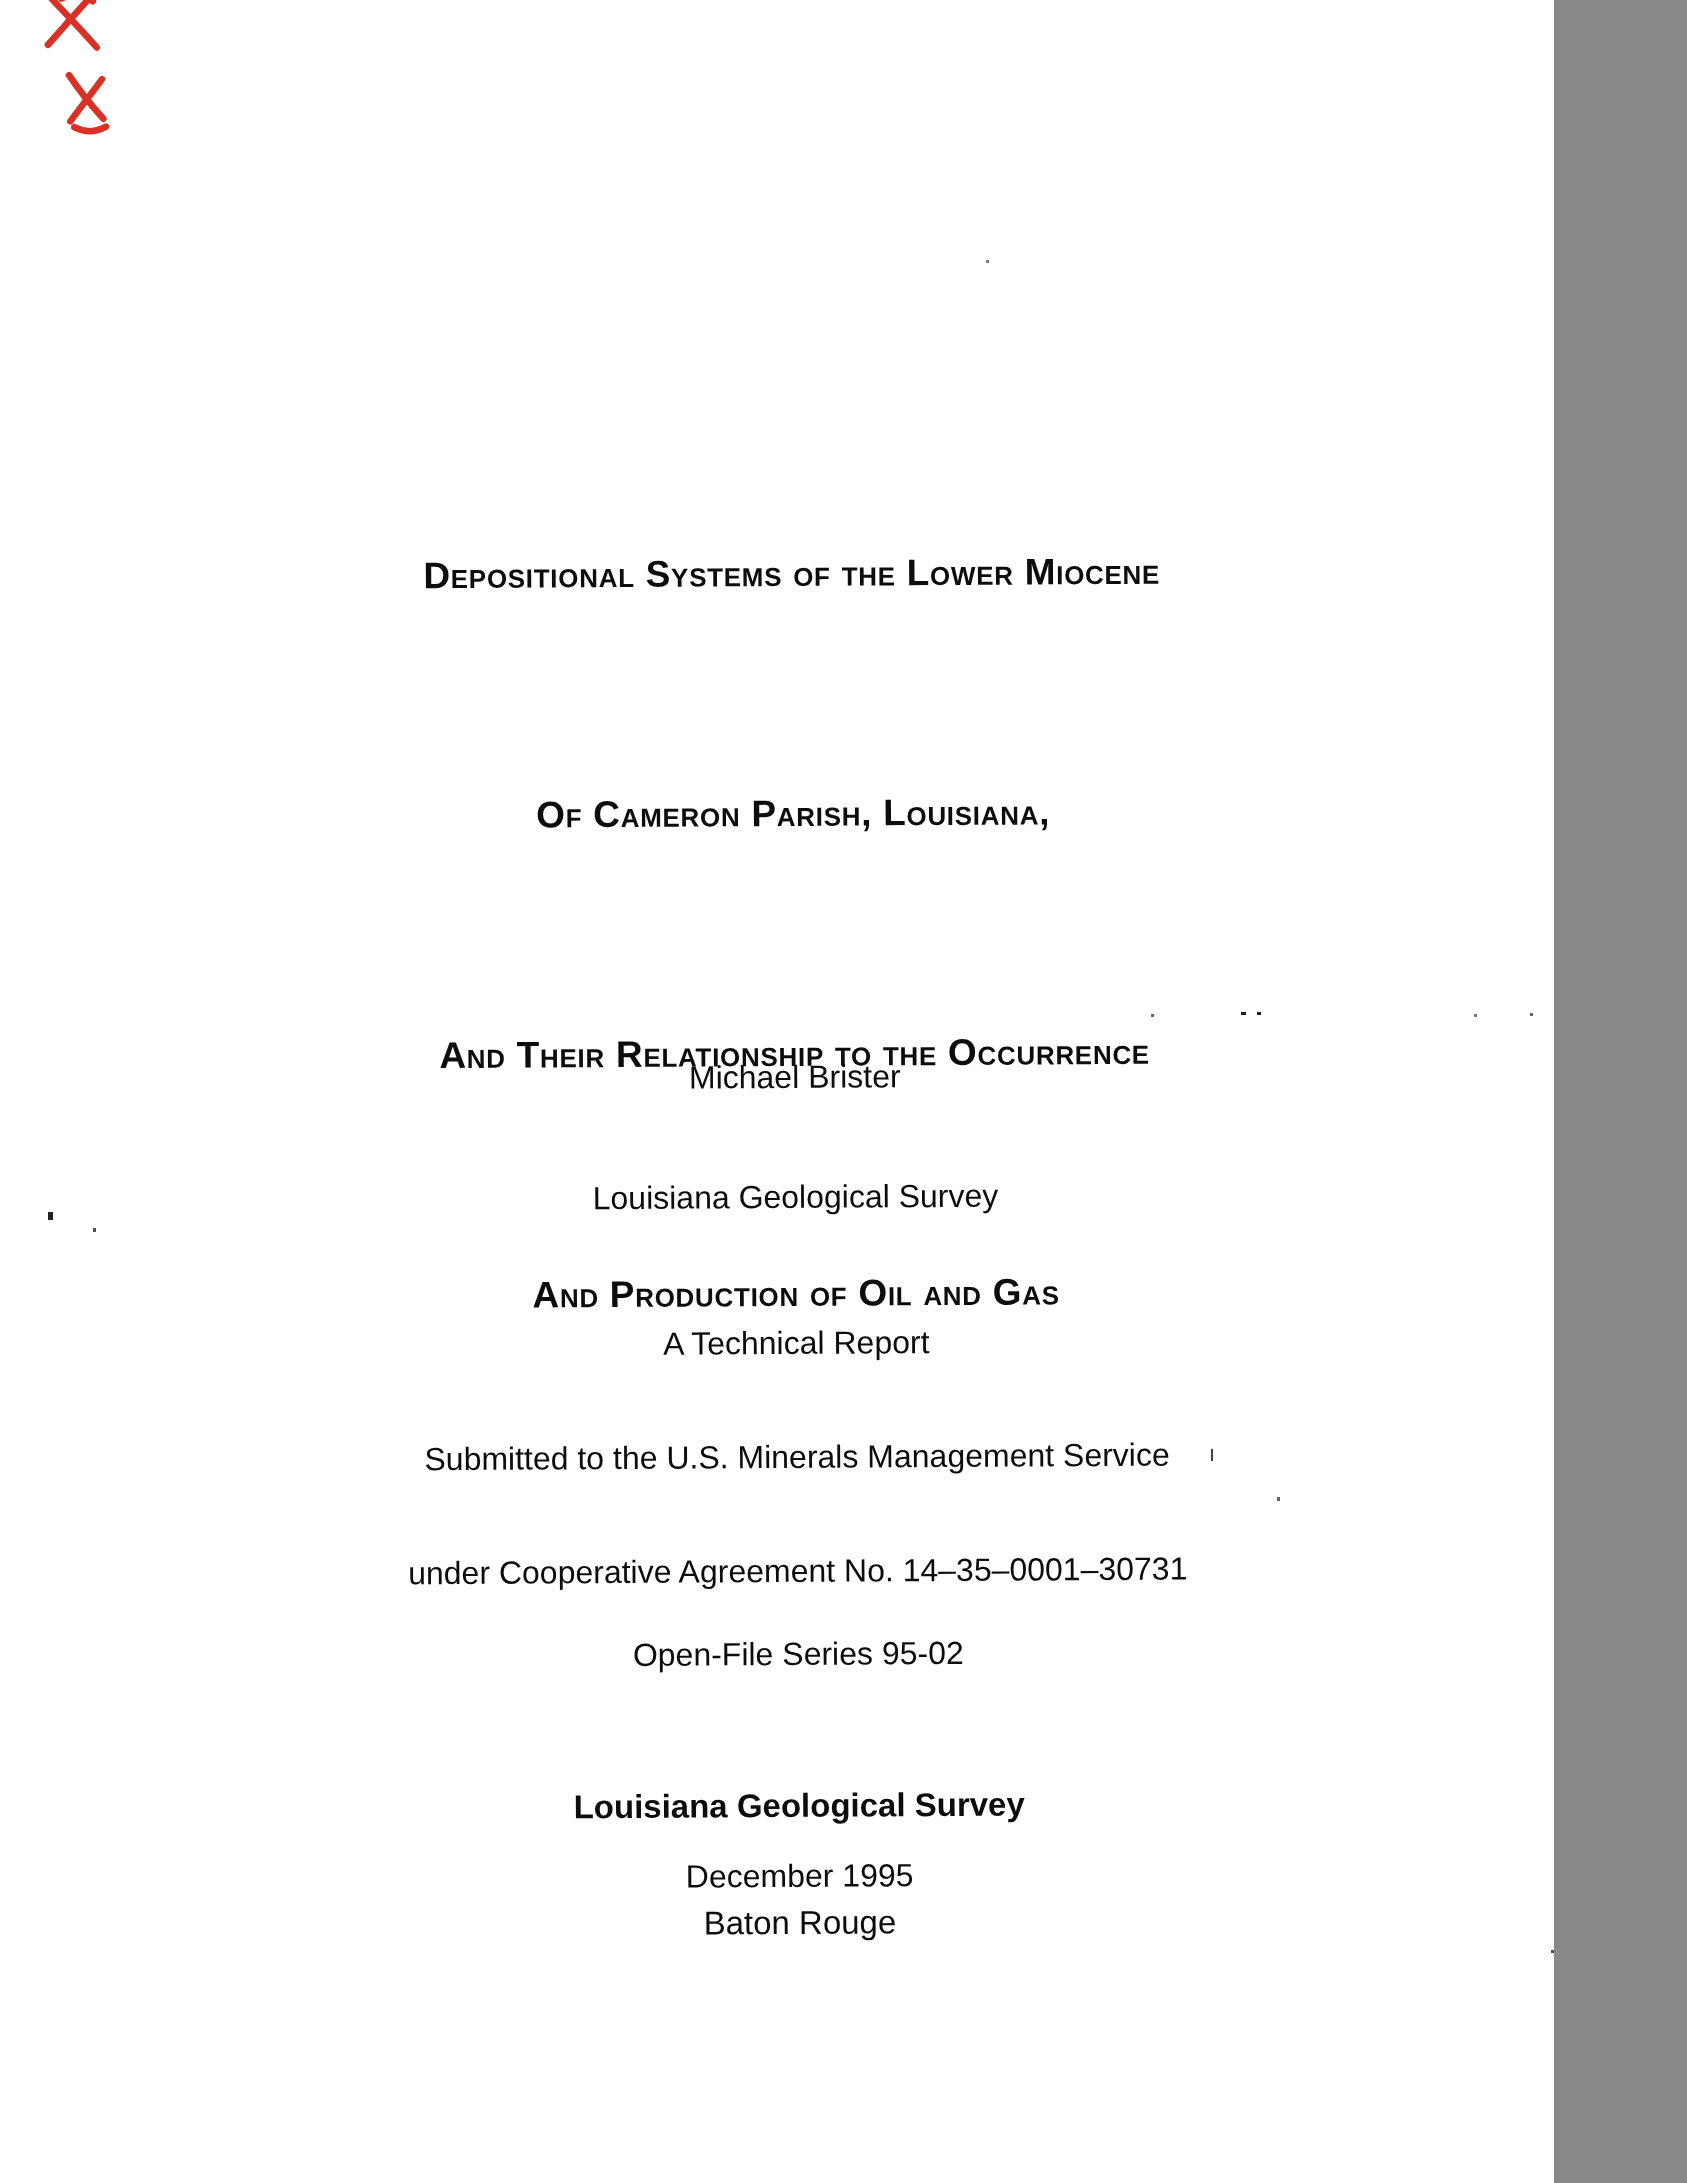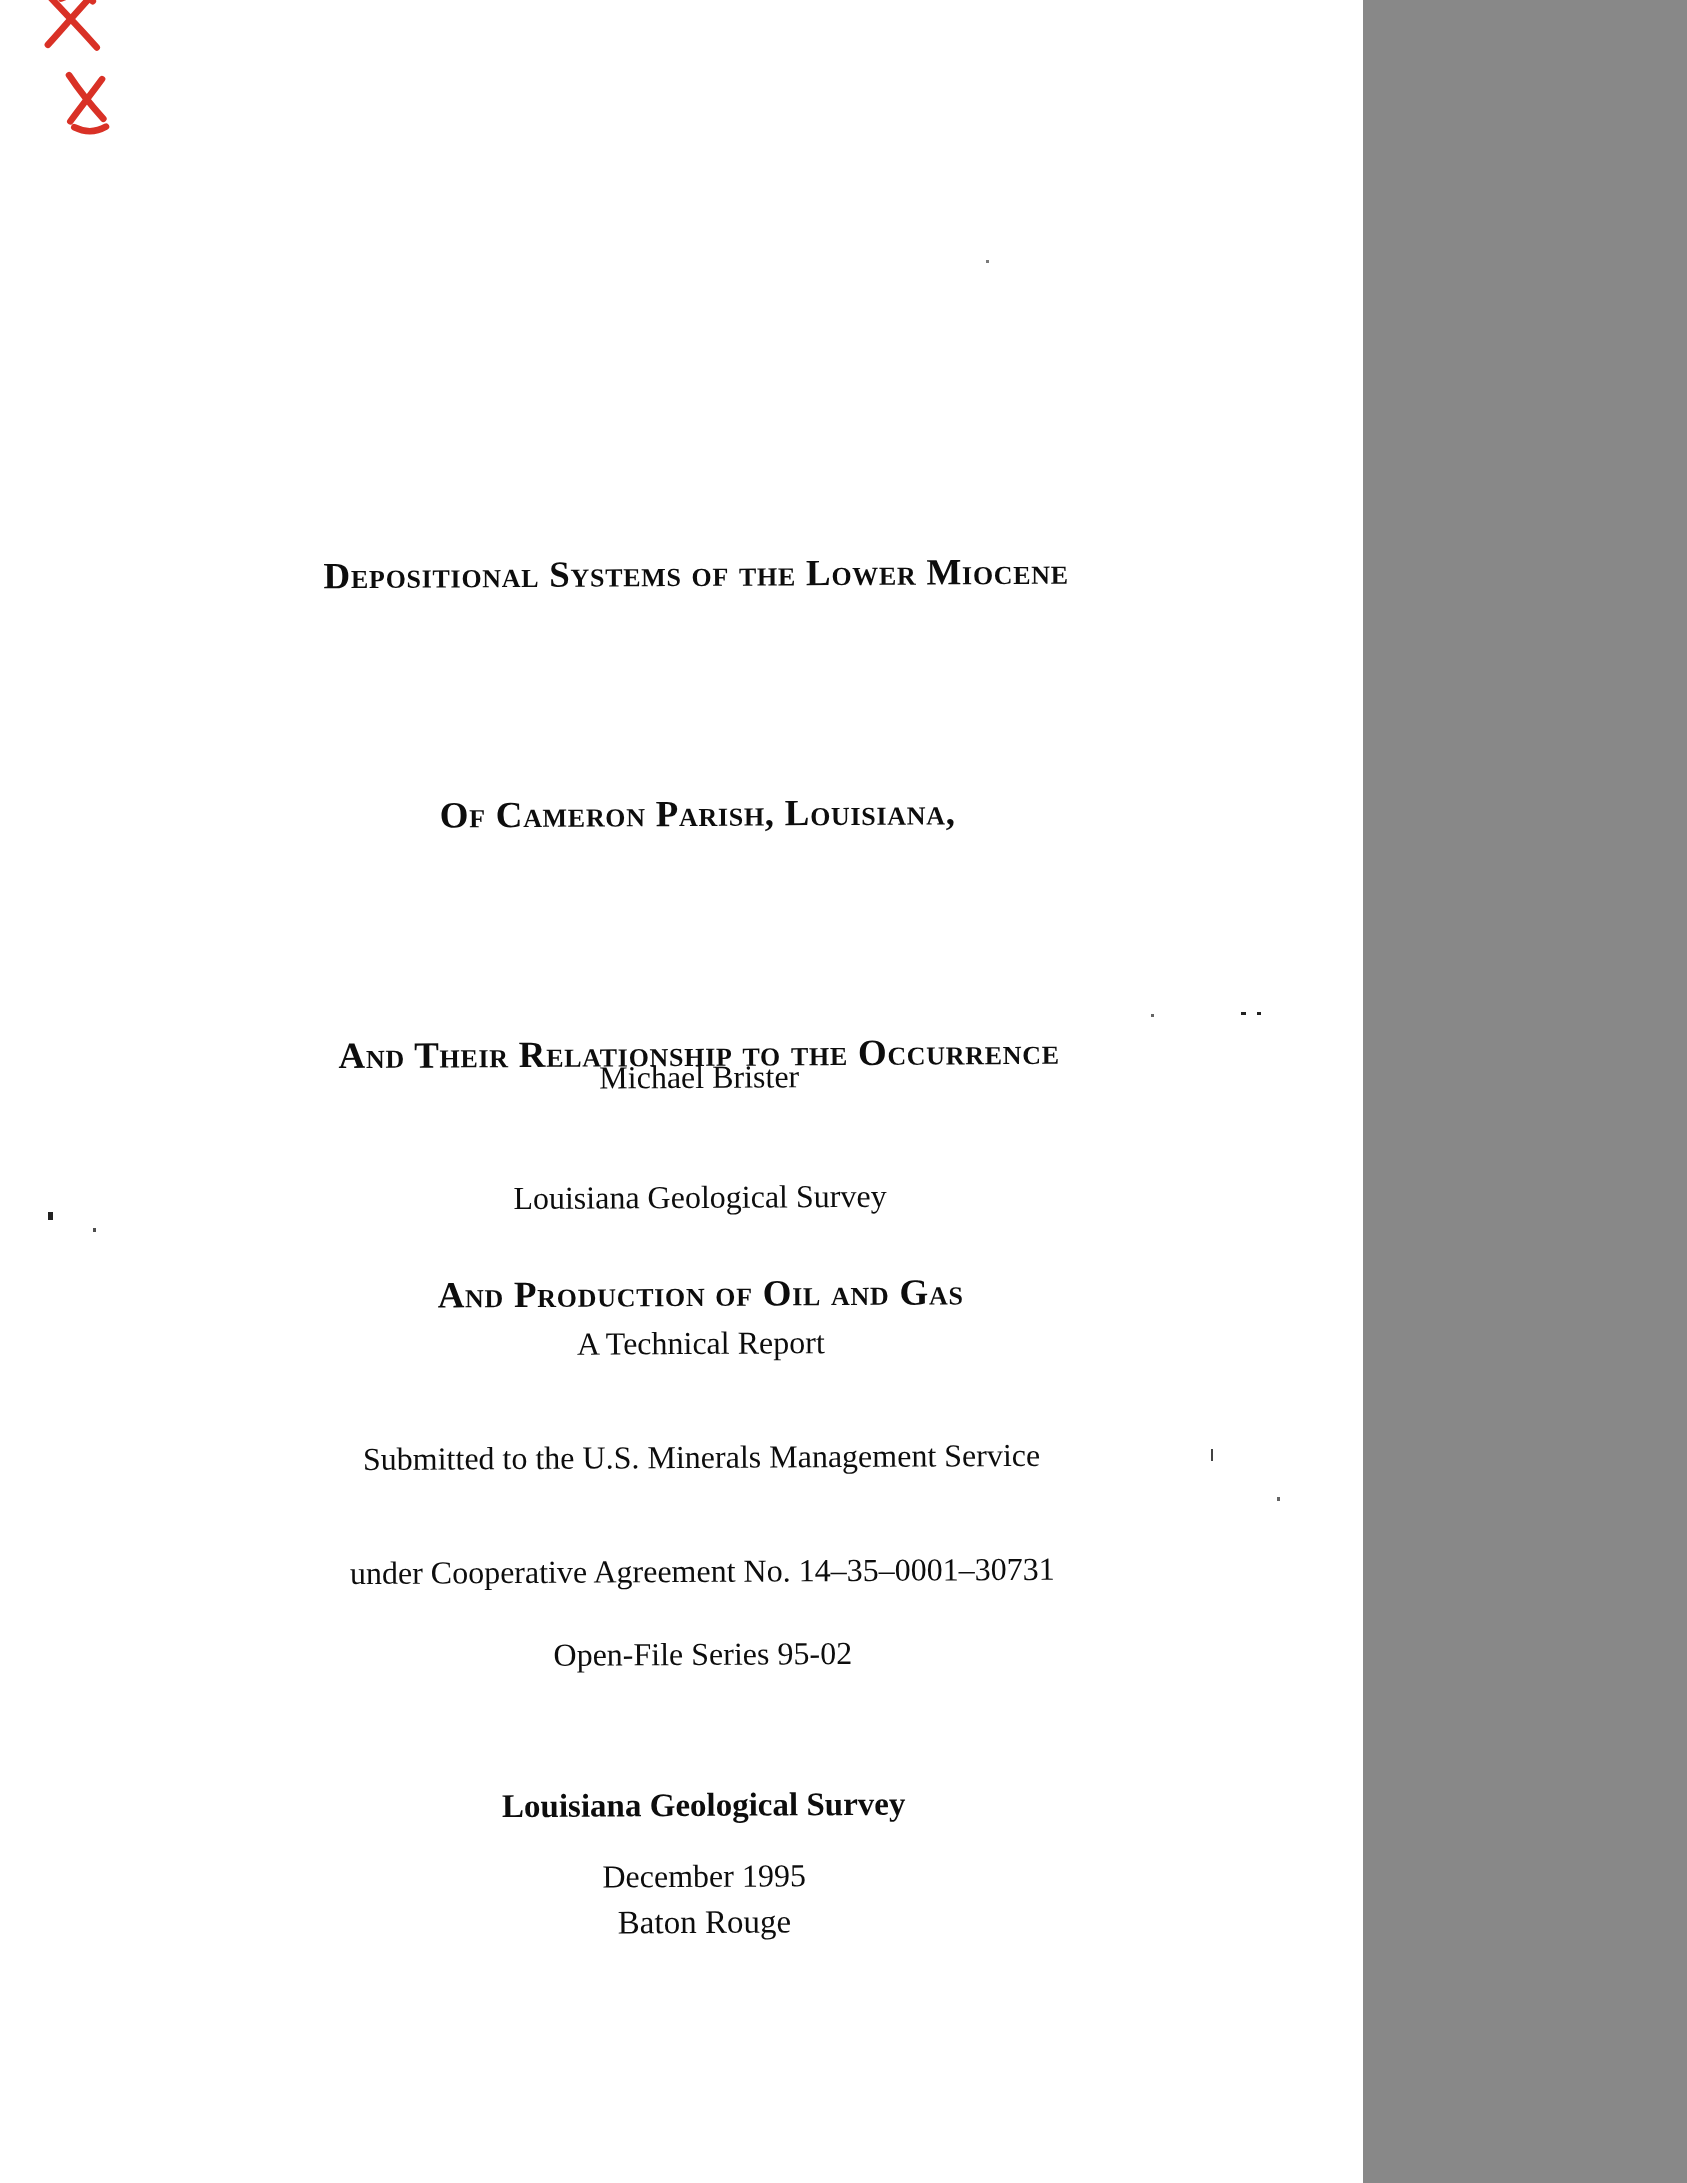--- a/index.html
+++ b/index.html
@@ -1,22 +1,22 @@
 <!DOCTYPE html>
 <html style="font-size:10.6px"><head>
 <meta charset="utf-8">
 <title>Report Title Page</title>
 <style>
   html,body{margin:0;padding:0;background:#888;}
   .page{
     position:relative;
-    width:1363px;height:2183px;
+    width:1554px;height:2183px;
     background:#ffffff;
     overflow:hidden;
-    font-family:Liberation Serif, serif;
+    font-family:Liberation Sans, sans-serif;
     color:#0d0d0d;
   }
   .content{
     position:absolute;inset:0;
     transform:rotate(-0.35deg);
     transform-origin:50% 40%;
   }
   .centered{position:absolute;left:33px;right:0;text-align:center;white-space:pre;}
   .title-block{
     top:374px;

